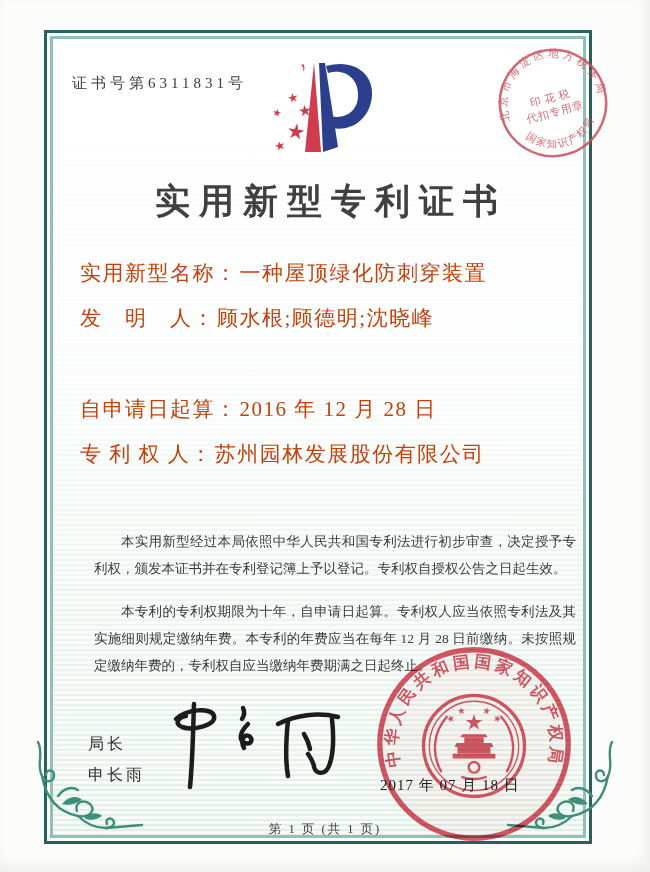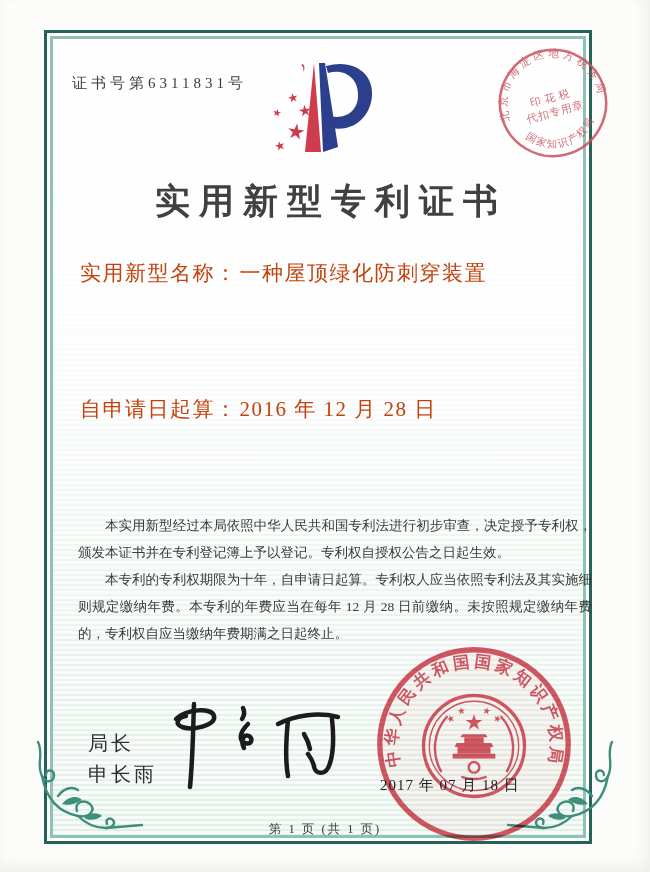--- a/index.html
+++ b/index.html
@@ -24,24 +24,24 @@
   }
   
   .cert-no{position:absolute;left:72px;top:74px;font-size:15px;letter-spacing:4px;color:#3c3c3c;}
   .title{position:absolute;left:6px;top:178px;width:650px;text-align:center;
     font-size:35px;font-weight:bold;letter-spacing:9px;color:#404040;}
   .field{position:absolute;left:80px;font-size:21px;letter-spacing:1.5px;color:#c2410c;white-space:nowrap;}
   .f0{top:259px}.f1{top:304px}.f2{top:350px}.f3{top:395px}.f4{top:440px}.f5{top:486px}
   .field .lab{margin-right:2px;}
   .body-text{position:absolute;left:78px;top:512px;width:514px;
     font-size:13.5px;line-height:27px;text-align:justify;color:#3a3a3a;}
-  .body-text p{margin:0;text-indent:2em;}
+  .body-text p{margin:16px;text-indent:2em;}
   .signer{position:absolute;left:88px;top:728px;
     font-family:"Liberation Sans","DejaVu Sans",sans-serif;
-    font-size:20px;line-height:31px;letter-spacing:3px;color:#2e2e2e;}
+    font-size:16px;line-height:31px;letter-spacing:3px;color:#2e2e2e;}
   .issue-date{position:absolute;left:380px;top:776px;font-size:15px;letter-spacing:1px;
     color:#1d1d1d;z-index:6;white-space:nowrap;}
   .footer{position:absolute;left:0;top:821px;width:650px;text-align:center;
     font-size:12.5px;letter-spacing:2px;color:#3a3a3a;}
   
   .logo{position:absolute;left:262px;top:56px;width:125px;height:102px;}
   .tax-seal{position:absolute;left:494px;top:44px;width:118px;height:118px;
     transform:rotate(-15deg);opacity:.85;z-index:5;}
   .authority-seal{position:absolute;left:372px;top:642px;width:204px;height:204px;
     opacity:.88;z-index:5;mix-blend-mode:multiply;}
@@ -96,22 +96,28 @@
     </text>
     <text x="0" y="-2" font-size="11" fill="#c9515e" letter-spacing="4" text-anchor="middle">印花税</text>
     <text x="0" y="13" font-size="11" fill="#c9515e" letter-spacing="1" text-anchor="middle">代扣专用章</text>
   </svg>
 
   <div class="title">实用新型专利证书</div>
 
   <div class="field f0">
     <span class="lab">实用新型名称：</span><span>一种屋顶绿化防刺穿装置</span>
   </div>
+  <div class="field f1">
+    <span class="lab">发　明　人：</span><span>顾水根;顾德明;沈晓峰</span>
+  </div>
   <div class="field f3">
     <span class="lab">自申请日起算：</span><span>2016 年 12 月 28 日</span>
+  </div>
+  <div class="field f4">
+    <span class="lab">专 利 权 人：</span><span>苏州园林发展股份有限公司</span>
   </div>
 
   <div class="body-text">
     <p>本实用新型经过本局依照中华人民共和国专利法进行初步审查，决定授予专利权，颁发本证书并在专利登记簿上予以登记。专利权自授权公告之日起生效。</p>
     <p>本专利的专利权期限为十年，自申请日起算。专利权人应当依照专利法及其实施细则规定缴纳年费。本专利的年费应当在每年 12 月 28 日前缴纳。未按照规定缴纳年费的，专利权自应当缴纳年费期满之日起终止。</p>
   </div>
 
   <div class="signer">
     <div>局长</div>
     <div>申长雨</div>

